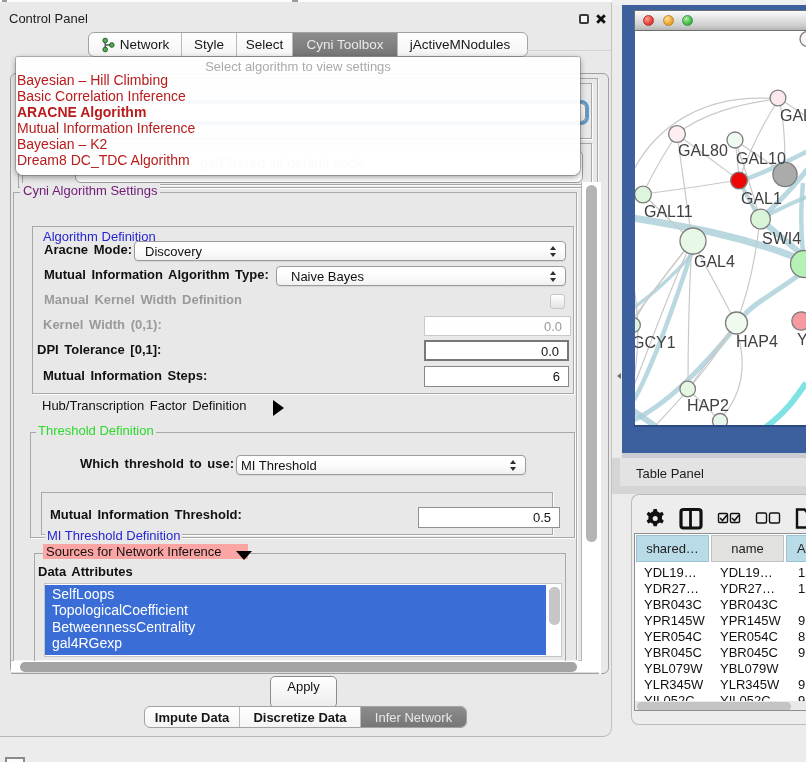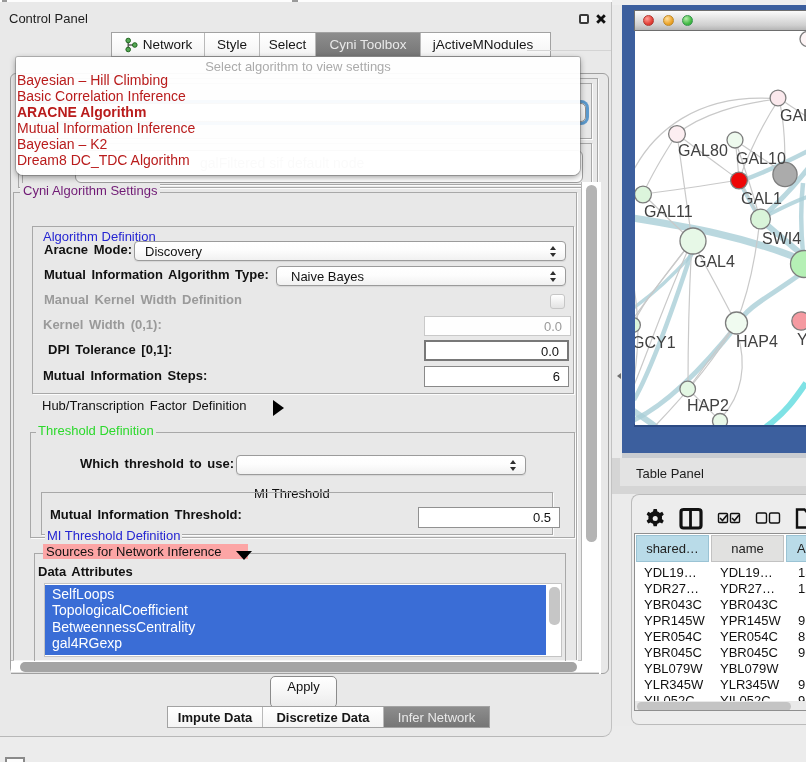--- a/index.html
+++ b/index.html
@@ -12,21 +12,21 @@
   background:linear-gradient(#ffffff,#fdfdfd 45%,#f1f1f1); box-shadow:0 1px 1px rgba(0,0,0,0.08);
   font-size:13px; color:#111; }
 .combo .ct { position:absolute; left:10px; top:2px; }
 .combo .ar { position:absolute; right:8px; top:50%; width:7px; height:11px; margin-top:-5.5px; }
 .ar i { position:absolute; left:0; width:0; height:0; border-left:3.5px solid transparent; border-right:3.5px solid transparent; }
 .ar .up { top:0; border-bottom:4.5px solid #2e2e2e; }
 .ar .dn { bottom:0; border-top:4.5px solid #2e2e2e; }
 .inp { position:absolute; background:#fff; font-size:13px; color:#111; text-align:right; padding:2px 8px 0 0; }
 .gbox { position:absolute; border:1px solid #a8a8a8; box-shadow:1px 1px 0 rgba(255,255,255,0.85); }
 .gtit { position:absolute; top:-8px; left:7px; background:#e8e8e8; padding:0 4px; font-size:13px; white-space:nowrap; }
-.seg { position:absolute; display:flex; background:linear-gradient(#ffffff,#f4f4f4); border:1px solid #a2a2a2; border-radius:0; overflow:hidden;margin-left:23px; }
+.seg { position:absolute; display:flex; background:linear-gradient(#ffffff,#f4f4f4); border:1px solid #a2a2a2; border-radius:6px; overflow:hidden; }
 .seg .s { font-size:13.5px; color:#161616; display:flex; align-items:center; justify-content:center; border-right:1px solid #b9b9b9; }
 .seg .s:last-child { border-right:none; }
 .seg .sel { background:linear-gradient(#8d8d8d,#767676); color:#e9e9e9; }
 </style>
 </head>
 <body>
 
 <div class="abs" style="left:0;top:0;width:612px;height:737px;background:#e9e9e9;border-right:1px solid #c2c2c2;border-bottom:1px solid #b8b8b8;border-bottom-right-radius:9px;"></div>
 <div class="abs" style="left:0;top:0;width:612px;height:2px;background:#fdfdfd;"></div>
 <div class="abs" style="left:2px;top:0;width:5px;height:2px;background:#9a9a9a;"></div>
@@ -101,35 +101,35 @@
       <i class="dn"></i>
     </span>
   </div>
 
 <div class="glbl abs" style="left:44px;top:292px;">Manual Kernel Width Definition</div>
 <div class="abs" style="left:550px;top:294px;width:15px;height:15px;border:1px solid #c6c6c6;border-radius:3px;background:linear-gradient(#ffffff,#e3e3e3);"></div>
 
 <div class="glbl abs" style="left:43px;top:317px;">Kernel Width (0,1):</div>
 <div class="inp" style="left:424px;top:316px;width:147px;height:20px;border:1px solid #c9c9c9;color:#9a9a9a;background:#fefefe;">0.0</div>
 
-<div class="lbl abs" style="left:48px;top:342px;text-align:right;">DPI Tolerance [0,1]:</div>
+<div class="lbl abs" style="left:37px;top:342px;text-align:right;">DPI Tolerance [0,1]:</div>
 <div class="inp" style="left:424px;top:340px;width:145px;height:21px;border:2px solid #787878;">0.0</div>
 
 <div class="lbl abs" style="left:43px;top:368px;">Mutual Information Steps:</div>
 <div class="inp" style="left:424px;top:366px;width:145px;height:21px;border:1px solid #898989;">6</div>
 
 <div class="abs" style="left:42px;top:398px;font-size:13px;color:#111;word-spacing:2px;">Hub/Transcription Factor Definition</div>
 <div class="abs" style="left:273px;top:400px;width:0;height:0;border-top:8px solid transparent;border-bottom:8px solid transparent;border-left:11px solid #000;"></div>
 
 <div class="gbox" style="left:30px;top:432px;width:545px;height:106px;"></div>
 <div class="abs" style="left:36px;top:423px;background:#e8e8e8;padding:0 2px;font-size:13px;color:#2cd92c;">Threshold Definition</div>
 
 <div class="lbl abs" style="left:80px;top:456px;">Which threshold to use:</div>
 <div class="combo" style="left:236px;top:455px;width:290px;height:20px;">
-    <span class="ct" style="left:17px;margin-top:28px;">MI Threshold</span>
+    <span class="ct" style="left:4px;">MI Threshold</span>
     <span class="ar">
       <i class="up"></i>
       <i class="dn"></i>
     </span>
   </div>
 
 <div class="gbox" style="left:41px;top:492px;width:512px;height:43px;"></div>
 <div class="abs" style="left:45px;top:484px;background:#e8e8e8;padding:0 2px;font-size:13px;color:#2525d2;margin-top:44px;">MI Threshold Definition</div>
 
 <div class="lbl abs" style="left:50px;top:507px;">Mutual Information Threshold:</div>

